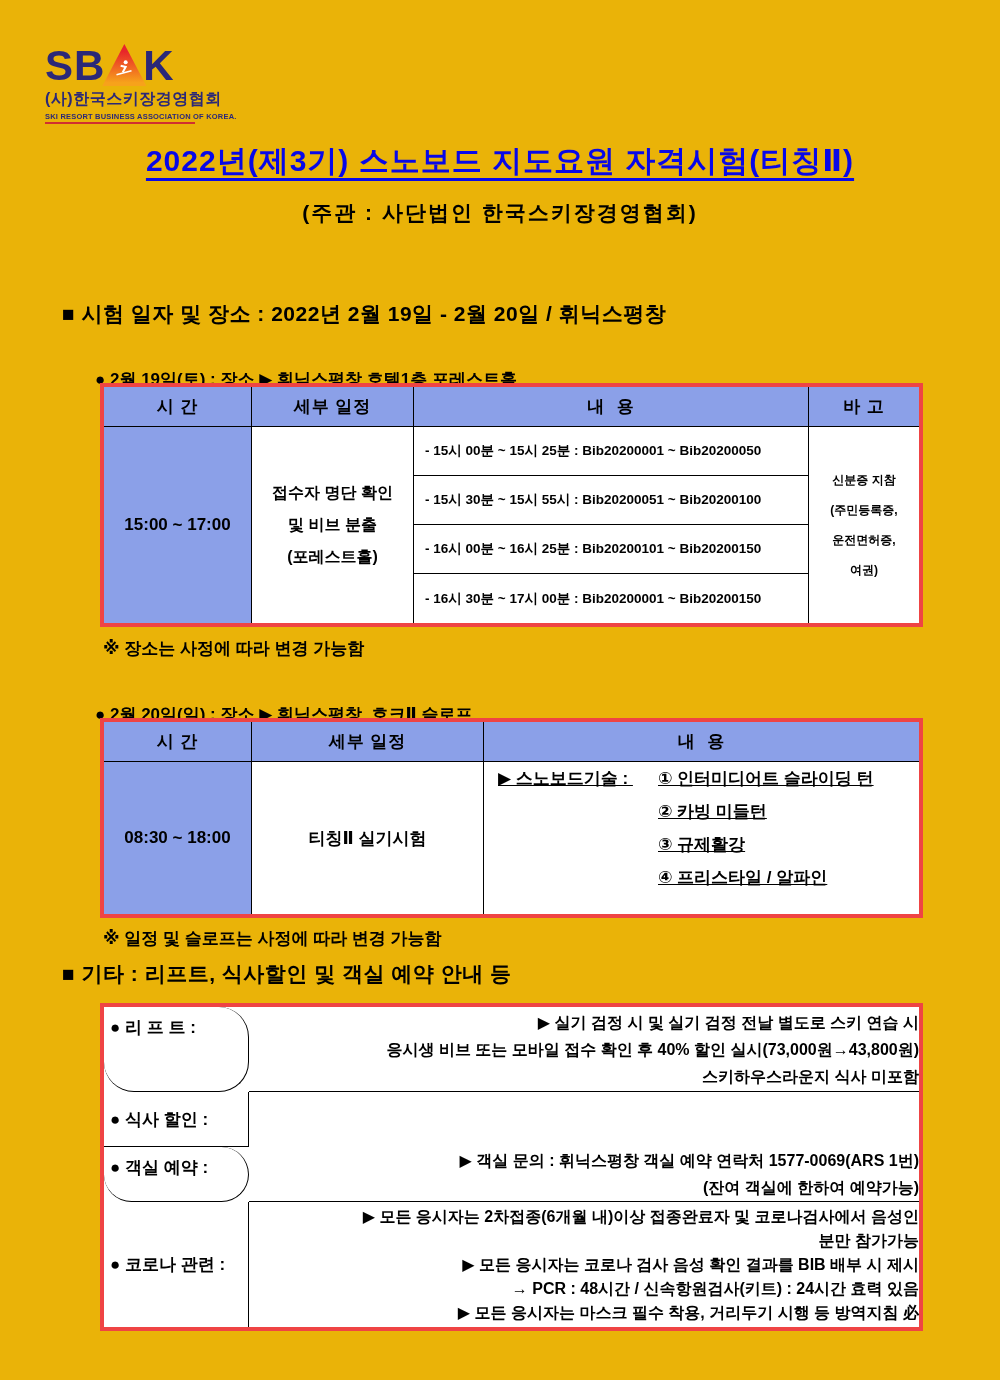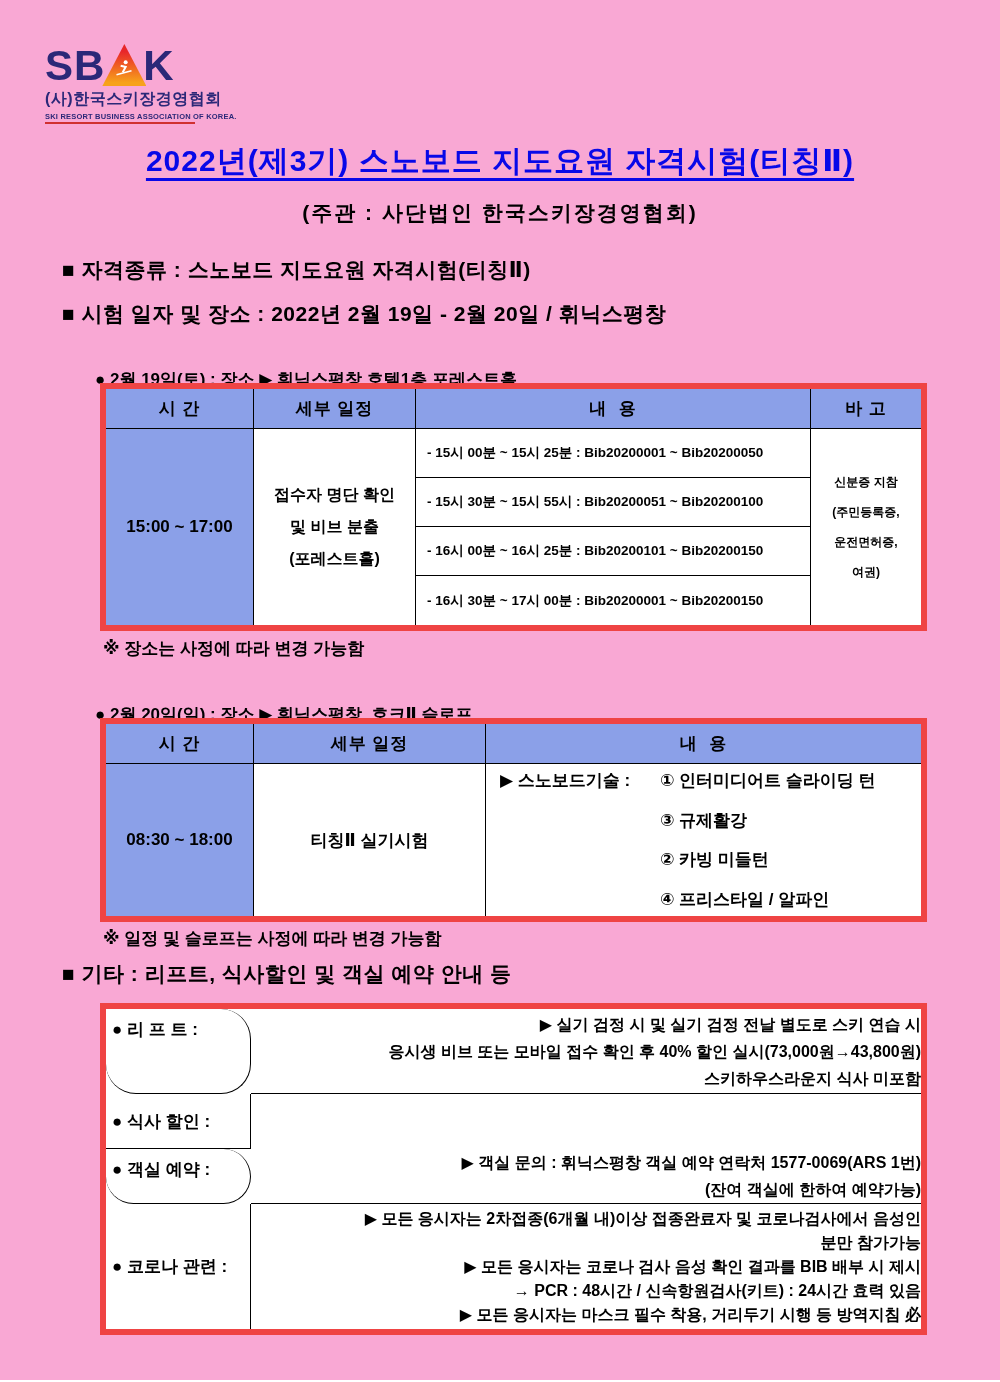--- a/index.html
+++ b/index.html
@@ -2,21 +2,21 @@
 <html style="--title-blue: #0808e8; --table-header-bg: #8ba0e8; --logo-navy: #2b2878; --logo-orange: #f7a21b; --logo-red: #e8262a; --logo-underline-red: #d03030;"><head>
 <meta charset="utf-8">
 <style>
   html,body { margin:0; padding:0; }
   body {
     width:1000px; height:1382px;
     background:#ffffff;
     font-family:"Liberation Sans","DejaVu Sans",sans-serif;
     color:#000;
   }
-  .page { position:relative; width:1000px; height:1380px; background:#f9a8d4; overflow:hidden; }
+  .page { position:relative; width:1000px; height:1380px; background:#eab308; overflow:hidden; }
 
   
   .logo { position:absolute; left:45px; top:44px; }
   .logo-word { display:flex; align-items:flex-end; height:42px; }
   .logo-letter {
     font-size:42px; font-weight:900; line-height:40px;
     color:var(--logo-navy,#2b2878); letter-spacing:1px;
   }
   .logo-tri {
     position:relative; width:44px; height:42px; margin:0 -3px;
@@ -44,40 +44,40 @@
     font-size:21px; font-weight:700; letter-spacing:2px; white-space:pre;
   }
 
   
   .line { position:absolute; white-space:pre; }
   .main-bullet { font-size:21px; font-weight:700; letter-spacing:0.5px; }
   .sub-bullet  { font-size:17px; font-weight:700;margin-top:24px; }
   .note        { font-size:17px; font-weight:700; }
 
   
-  .grid { position:absolute; display:grid; border:6px solid #ef4444; background:#fff; }
+  .grid { position:absolute; display:grid; border:4px solid #ef4444; background:#fff; }
   .cell { box-sizing:border-box; display:flex; align-items:center; justify-content:center; }
   .br { border-right:1px solid #000; }
   .bb { border-bottom:1px solid #000; }
   .head {
     background:var(--table-header-bg,#8ba0e8);
     font-size:17px; font-weight:700; white-space:pre; letter-spacing:1px;
   }
   .timecell { background:var(--table-header-bg,#8ba0e8); font-size:17px; font-weight:600; white-space:pre; }
 
   .t1 { top:383px; left:100px; grid-template-columns:148px 162px 395px 110px; grid-template-rows:40px repeat(4,49px); }
   .t1 .sched { flex-direction:column; font-size:16px; font-weight:600; line-height:32px; white-space:pre; }
   .t1 .slot  { justify-content:flex-start; padding-left:11px; font-size:13.5px; font-weight:600; white-space:pre; }
   .t1 .remark{ flex-direction:column; font-size:12px; font-weight:600; line-height:30px; white-space:pre; }
 
   .t2 { top:718px; left:100px; grid-template-columns:148px 232px 435px; grid-template-rows:40px 152px; }
   .t2 .sched { font-size:17px; font-weight:700; white-space:pre; }
   .t2 .content {
-    flex-direction:column; align-items:flex-start; justify-content:space-between;
-    padding-left:14px; font-size:17px; font-weight:600; line-height:33px; white-space:pre;
+    flex-direction:column; align-items:flex-start; justify-content:flex-start;
+    padding-left:14px; font-size:17px; font-weight:600; line-height:33px; white-space:pre;text-decoration:underline;
   }
   .t2 .lead-row { display:flex; }
   .t2 .lead { display:inline-block; width:160px; white-space:pre; }
   .t2 .item-ind { padding-left:160px; }
 
   .t3 { top:1003px; left:100px; grid-template-columns:145px 670px; grid-template-rows:85px 55px 55px 125px; }
   .t3 .label {
     justify-content:flex-start; padding-left:6px;
     font-size:17px; font-weight:600; white-space:pre;
   }
@@ -109,21 +109,20 @@
     </div>
     <div class="logo-kr">(사)한국스키장경영협회</div>
     <div class="logo-en">SKI RESORT BUSINESS ASSOCIATION OF KOREA.</div>
   </div>
 
   <div class="title">
     <span>2022년(제3기) 스노보드 지도요원 자격시험(티칭Ⅱ)</span>
   </div>
   <div class="subtitle">(주관 : 사단법인 한국스키장경영협회)</div>
 
-  <div class="line main-bullet" style="top:256px; left:62px;">■ 자격종류 : 스노보드 지도요원 자격시험(티칭Ⅱ)</div>
   <div class="line main-bullet" style="top:300px; left:62px;">■ 시험 일자 및 장소 : 2022년 2월 19일 - 2월 20일 / 휘닉스평창</div>
   <div class="line sub-bullet" style="top:344px; left:95px;">● 2월 19일(토) : 장소 ▶ 휘닉스평창 호텔1층 포레스트홀</div>
 
   <div class="grid t1">
     <div class="cell head br bb">시 간</div>
     <div class="cell head br bb">세부 일정</div>
     <div class="cell head br bb">내  용</div>
     <div class="cell head bb">바 고</div>
 
     <div class="cell timecell br" style="grid-row:2/6; grid-column:1;">15:00 ~ 17:00</div>
@@ -156,22 +155,22 @@
     <div class="cell head bb">내  용</div>
 
     <div class="cell timecell br" style="grid-row:2; grid-column:1;">08:30 ~ 18:00</div>
     <div class="cell sched br" style="grid-row:2; grid-column:2;">티칭Ⅱ 실기시험</div>
 
     <div class="cell content" style="grid-row:2; grid-column:3;">
       <div class="lead-row">
         <span class="lead">▶ 스노보드기술 : </span>
         <span>① 인터미디어트 슬라이딩 턴</span>
       </div>
+      <div class="item-ind">② 카빙 미들턴</div>
       <div class="item-ind">③ 규제활강</div>
-      <div class="item-ind">② 카빙 미들턴</div>
       <div class="item-ind">④ 프리스타일 / 알파인</div>
     </div>
   </div>
 
   <div class="line note" style="top:927px; left:103px;">※ 일정 및 슬로프는 사정에 따라 변경 가능함</div>
   <div class="line main-bullet" style="top:960px; left:62px;">■ 기타 : 리프트, 식사할인 및 객실 예약 안내 등</div>
 
   <div class="grid t3">
 
     <div class="cell label top br bb" style="grid-row:1;">● 리 프 트 :</div>

